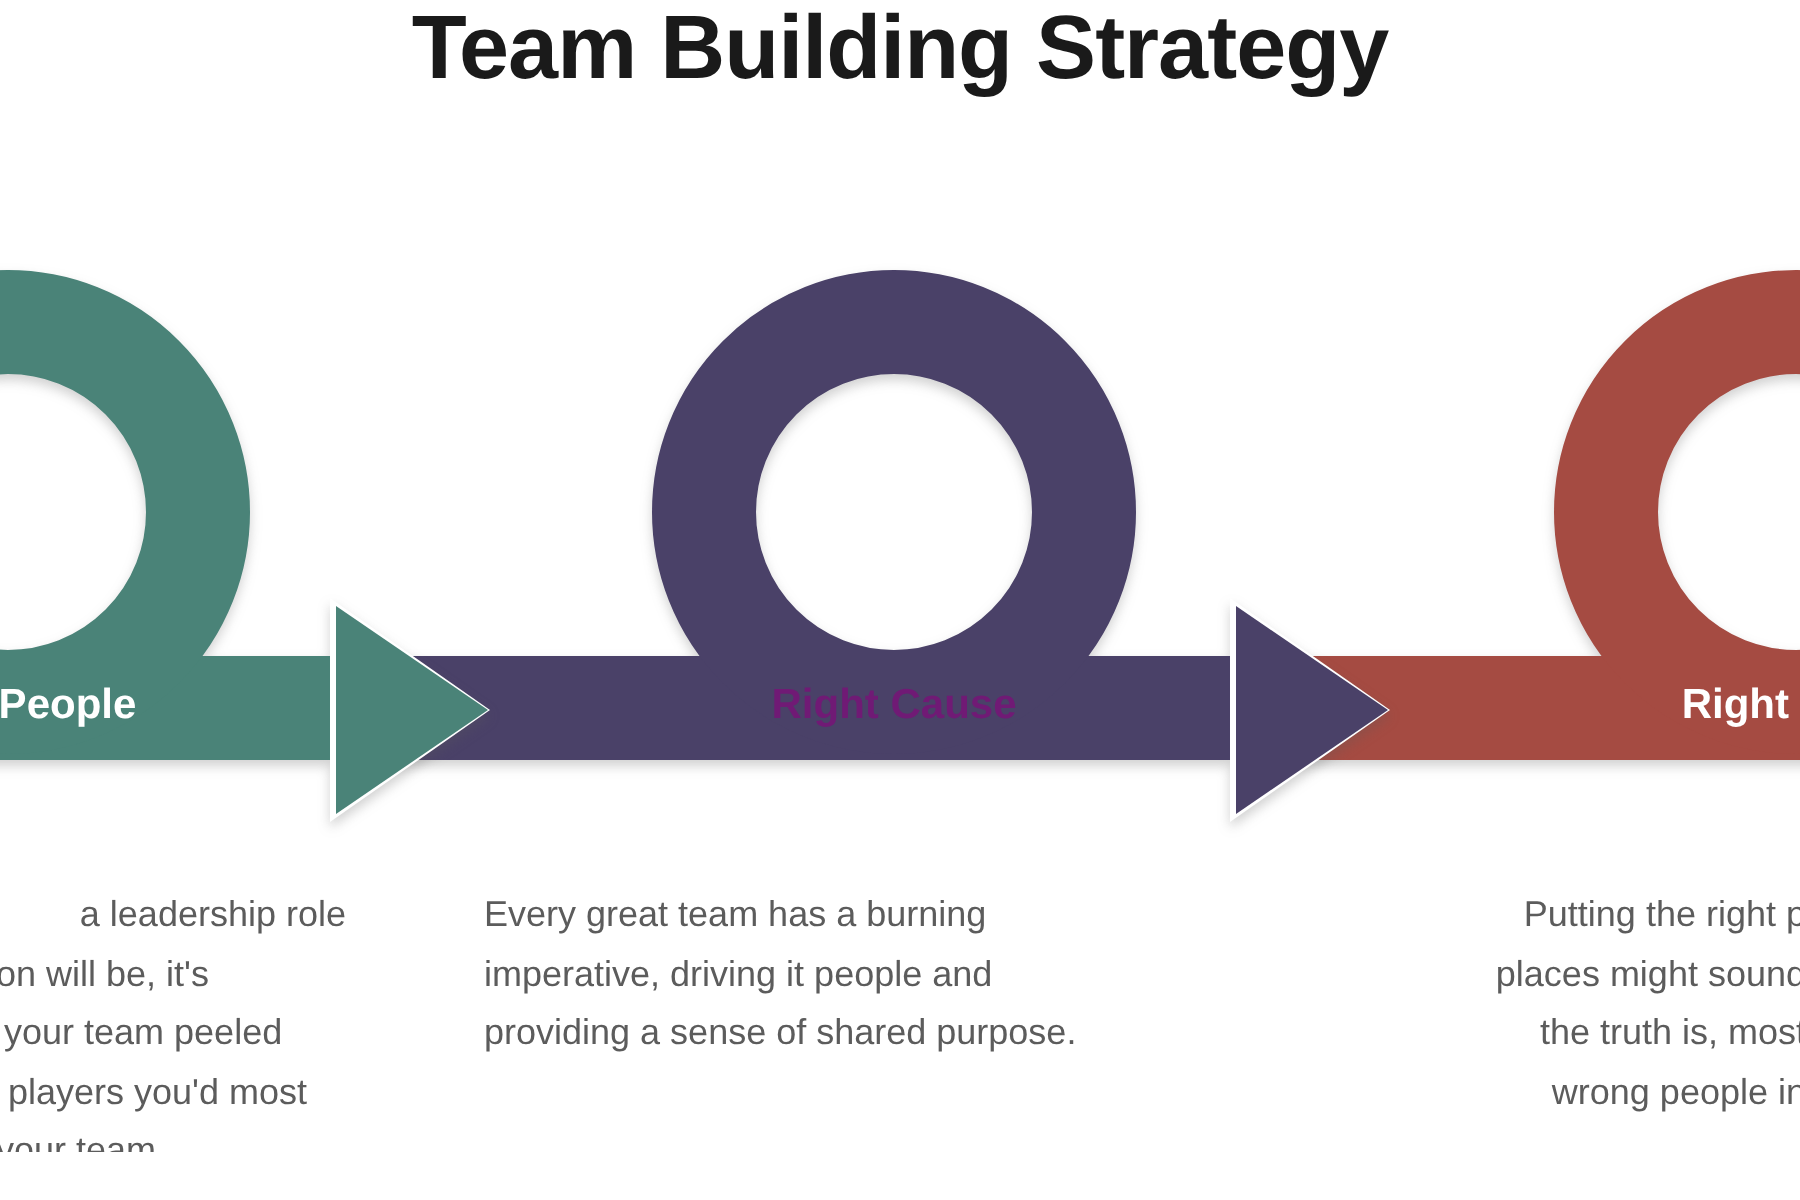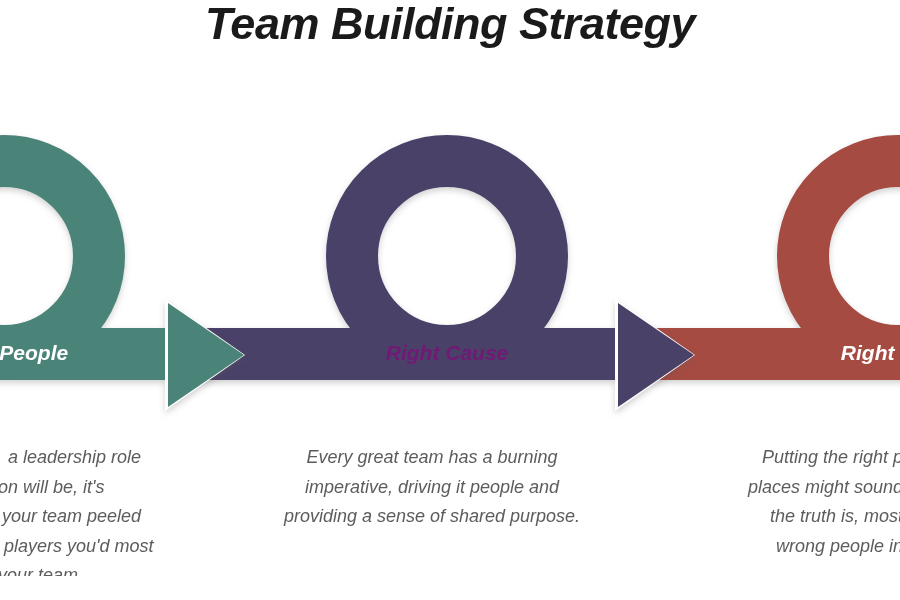--- a/index.html
+++ b/index.html
@@ -2,21 +2,20 @@
 <html><head>
 <meta charset="utf-8">
 <style>
   html,body{margin:0;padding:0;background:#ffffff;}
   .stage{
     position:relative;
     width:900px;height:576px;
     overflow:hidden;
     background:#ffffff;
     font-family:"Liberation Sans", sans-serif;
-    font-style:italic;
   }
   .title{
     position:absolute;
     top:-6px;left:0;width:900px;
     margin:0;
     text-align:center;
     font-size:45px;
     font-weight:700;
     letter-spacing:-0.5px;
     line-height:60px;
@@ -78,24 +77,24 @@
   .lbl2{left:447px;}
   .lbl3{left:898px;}
   
   .desc{
     position:absolute;
     top:443px;
     font-size:18px;
     line-height:29.5px;
   }
   .desc-left{left:-2px;width:175px;text-align:left;}
-  .desc-left .line:nth-child(1){margin-left:10px;}
+  .desc-left .line:nth-child(1){margin-left:10px;text-align:right;}
   .desc-left .line:nth-child(3){margin-left:4px;}
   .desc-left .line:nth-child(4){margin-left:6px;}
-  .desc-center{left:432px;transform:translateX(-50%);width:420px;text-align:center;}
+  .desc-center{left:452px;transform:translateX(-50%);width:420px;}
   .desc-right{right:-3px;width:235px;text-align:right;white-space:nowrap;}
 </style>
 </head>
 <body>
 
 <div class="stage">
 
   <h1 class="title" aria-label="Team Building Strategy" style="color: rgb(26, 26, 26);">Team Building Strategy</h1>
 
   <div class="shape s3">

